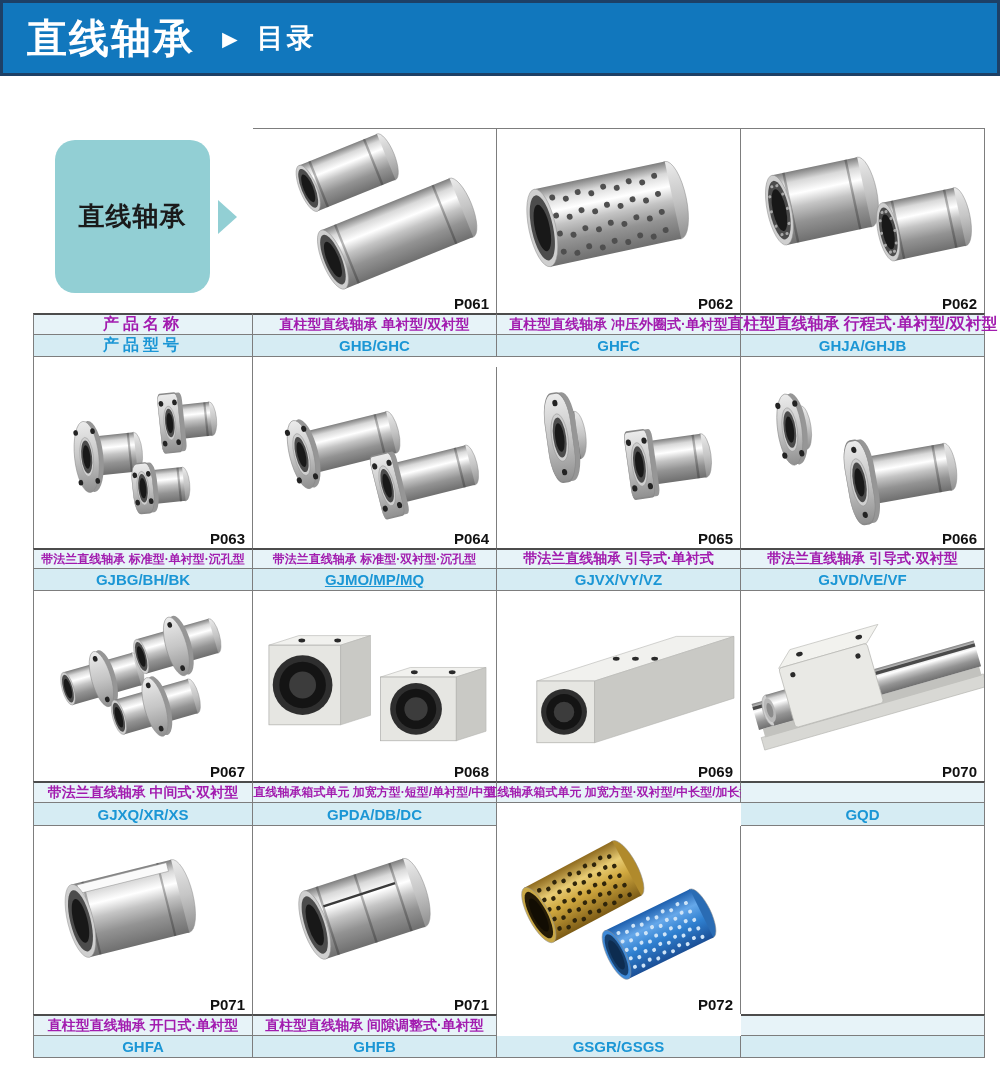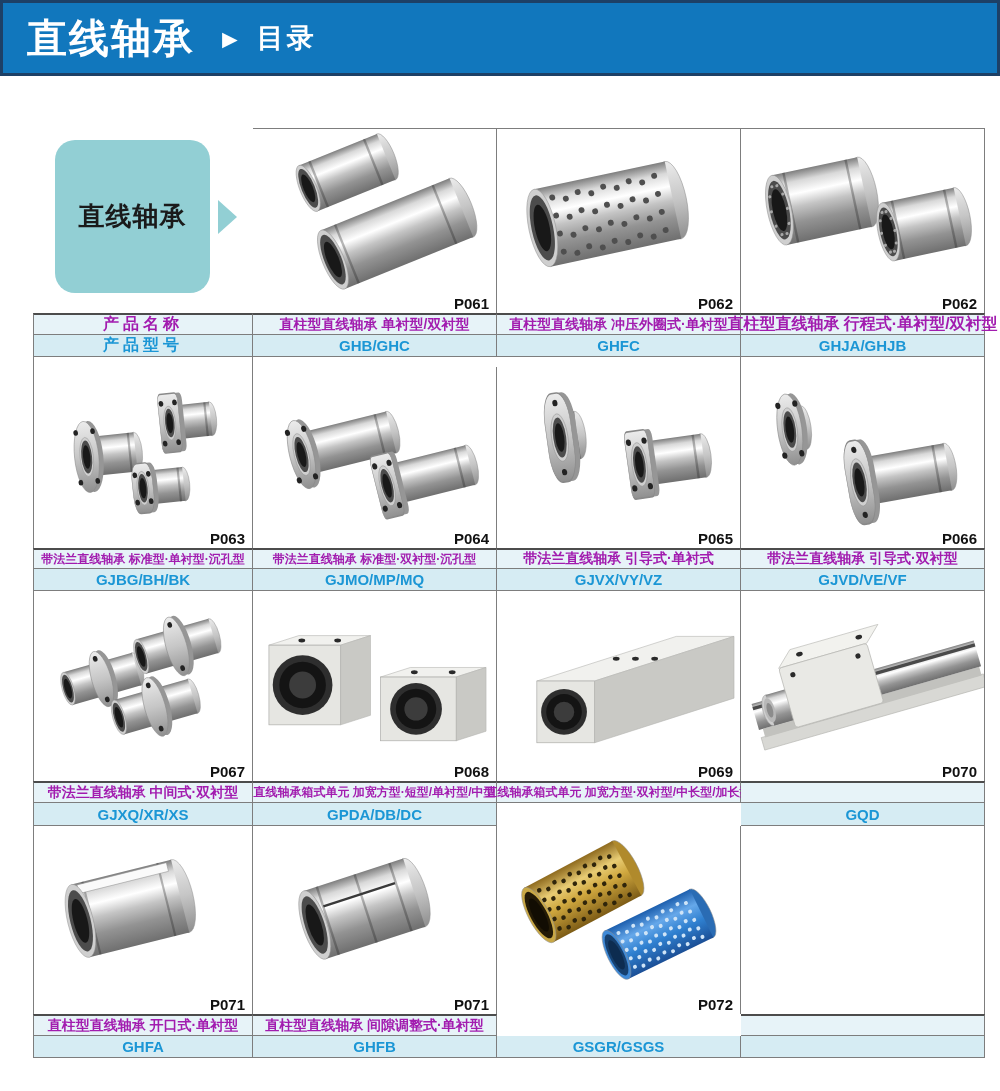--- a/index.html
+++ b/index.html
@@ -303,21 +303,21 @@
             <ellipse cx="7.6" cy="-22.4" rx="2.6" ry="3.2" fill="#232323"></ellipse>
             <ellipse cx="-7.6" cy="-22.4" rx="2.6" ry="3.2" fill="#232323"></ellipse>
             <ellipse cx="0" cy="0" rx="7.1" ry="21" fill="#cfcfcf" stroke="#8f8f8f" stroke-width="0.5"></ellipse>
             <ellipse cx="0" cy="0" rx="5.7" ry="17.6" fill="#4c4c4c"></ellipse>
             <ellipse cx="0" cy="0" rx="3.9" ry="12.6" fill="#181818"></ellipse>
           </g>
         </svg>
         <span class="pagenum">P064</span>
       </div>
       <div class="cname" style="grid-area: 5 / 2; font-size: 12px;">带法兰直线轴承 标准型·双衬型·沉孔型</div>
-      <div class="cmodel" style="grid-area: 6 / 2;">GJMO/MP/MQ</div>
+      <div class="cmodel" style="grid-area: 6 / 2; text-decoration: underline;">GJMO/MP/MQ</div>
       <div class="cell cimg" style="grid-area: 4 / 3;">
         <svg class="art" viewBox="0 0 244 186" preserveAspectRatio="xMidYMid meet">
           <g transform="translate(63,78) rotate(-8)">
             <ellipse cx="18" cy="0" rx="8.2" ry="24" fill="url(#gCap)" stroke="#8b8b8b" stroke-width="0.5"></ellipse>
             <rect x="0" y="-24" width="18" height="48" fill="url(#gMet)"></rect>
             <rect x="15.5" y="-24" width="2.4" height="48" fill="rgba(35,35,35,0.32)"></rect>
             <g transform="translate(5,0) scale(0.34,1)">
               <rect x="-38" y="-44.839999999999996" width="76" height="89.67999999999999" rx="30.400000000000002" fill="#969696"></rect>
             </g>
             <g transform="scale(0.34,1)">

